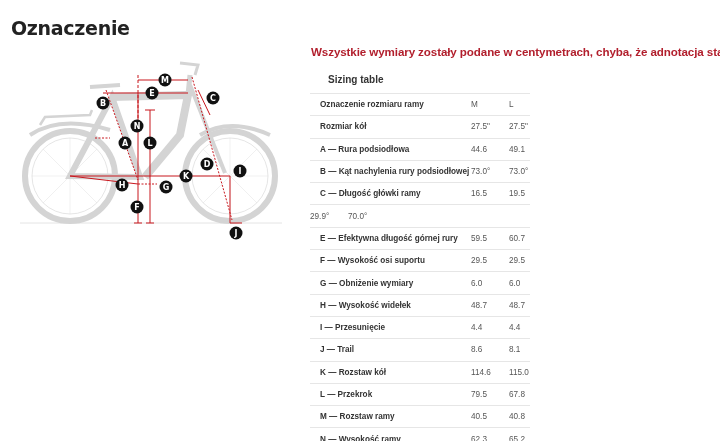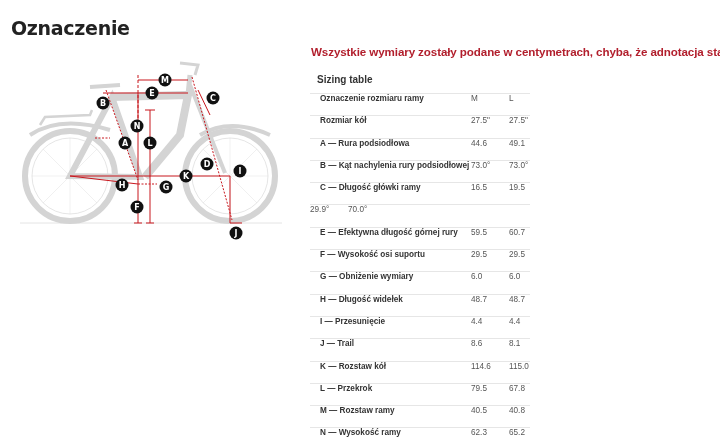--- a/index.html
+++ b/index.html
@@ -1,21 +1,21 @@
 <!DOCTYPE html>
 <html><head>
 <meta charset="utf-8">
 <style>
   html, body { margin:0; padding:0; background:#fff; }
   body { width:720px; height:441px; position:relative; overflow:hidden; font-family:"Liberation Sans", sans-serif; color:#222; }
   .title { position:absolute; left:11px; top:17px; font-family:"DejaVu Sans", sans-serif; font-weight:bold; font-size:19px; color:#222; letter-spacing:-0.3px; }
   .notice { position:absolute; left:311px; top:45px; font-size:11.6px; color:#b21f2d; font-weight:bold; white-space:nowrap; letter-spacing:-0.1px; }
-  .subtitle { position:absolute; left:317px; top:74px; font-size:10px; font-weight:bold; color:#333; }
+  .subtitle { position:absolute; left:328px; top:74px; font-size:10px; font-weight:bold; color:#333; }
   .table { position:absolute; left:310px; top:93px; width:220px; border-top:1px solid #e6e6e6; }
-  .row { display:flex; height:21.3px; border-bottom:1px solid #e6e6e6; font-size:8.2px; }
+  .row { display:flex; align-items:center; height:21.3px; border-bottom:1px solid #e6e6e6; font-size:8.2px; }
   .row .lbl { width:151px; padding-left:10px; font-weight:bold; color:#333; white-space:nowrap; }
   .row .m { width:38px; color:#555; }
   .row .l { color:#555; }
   .diagram { position:absolute; left:20px; top:55px; width:262px; height:190px; }
 </style>
 </head>
 <body>
 
 <div class="title">Oznaczenie</div>
 <div class="notice">Wszystkie wymiary zostały podane w centymetrach, chyba, że adnotacja stanowi inaczej.</div>
@@ -61,21 +61,21 @@
         <span class="lbl">F — Wysokość osi suportu</span>
         <span class="m">29.5</span>
         <span class="l">29.5</span>
       </div>
       <div class="row">
         <span class="lbl">G — Obniżenie wymiary</span>
         <span class="m">6.0</span>
         <span class="l">6.0</span>
       </div>
       <div class="row">
-        <span class="lbl">H — Długość widełek</span>
+        <span class="lbl">H — Wysokość widełek</span>
         <span class="m">48.7</span>
         <span class="l">48.7</span>
       </div>
       <div class="row">
         <span class="lbl">I — Przesunięcie</span>
         <span class="m">4.4</span>
         <span class="l">4.4</span>
       </div>
       <div class="row">
         <span class="lbl">J — Trail</span>

